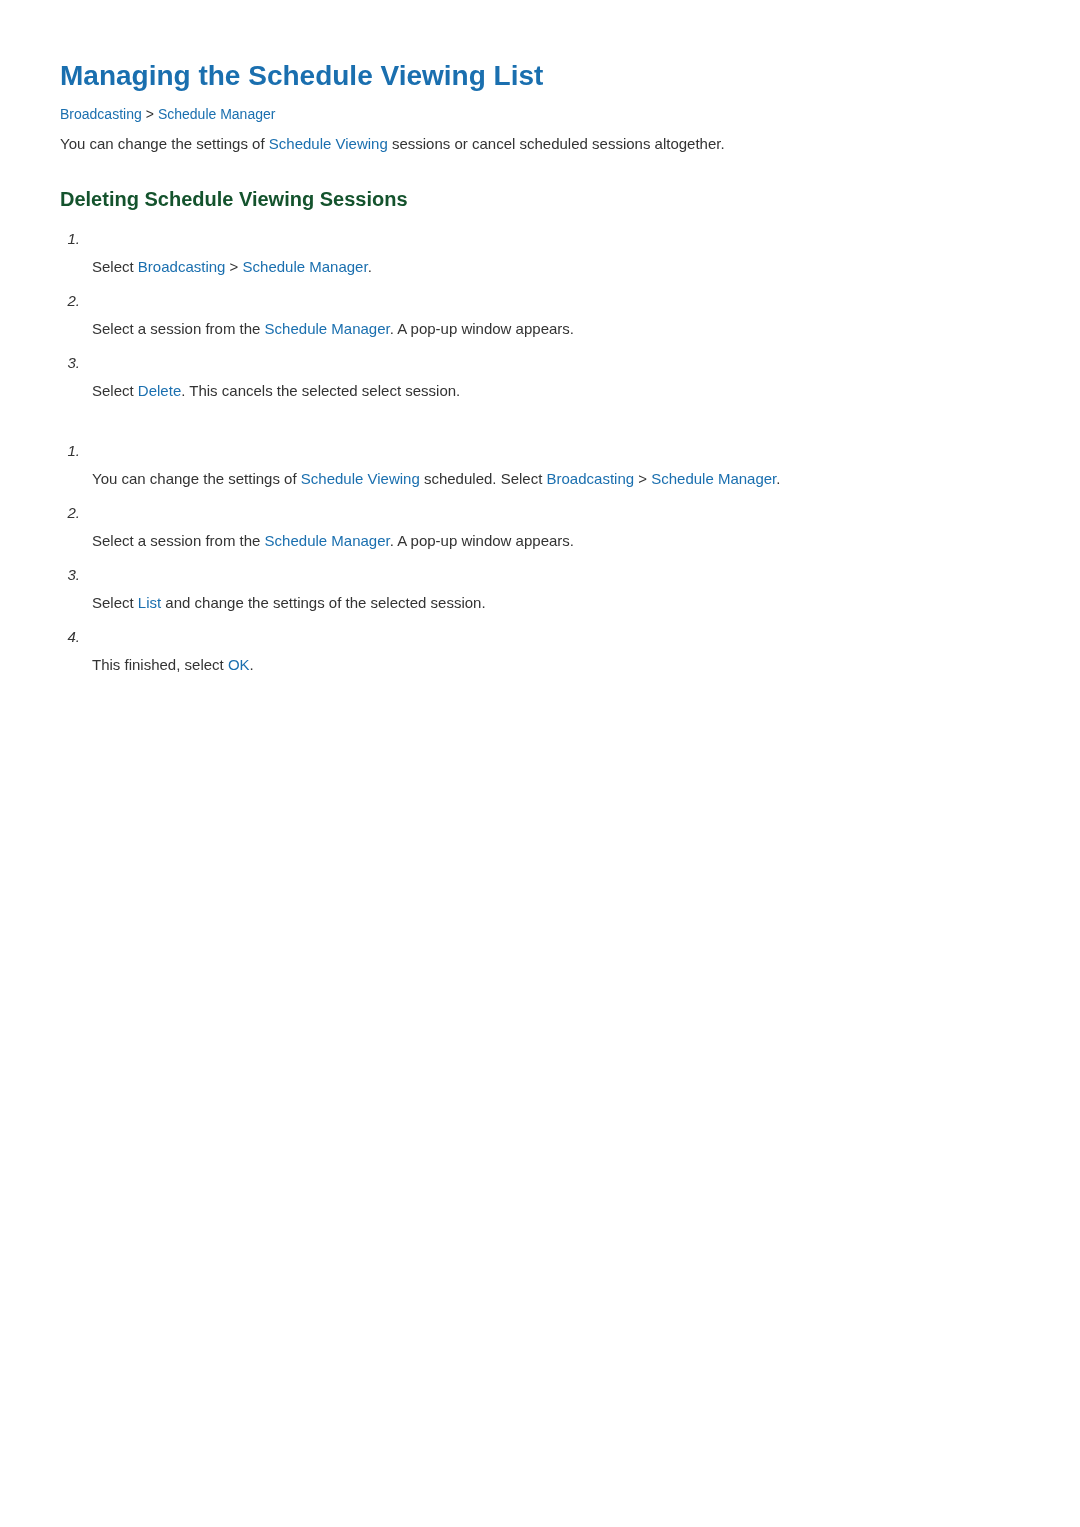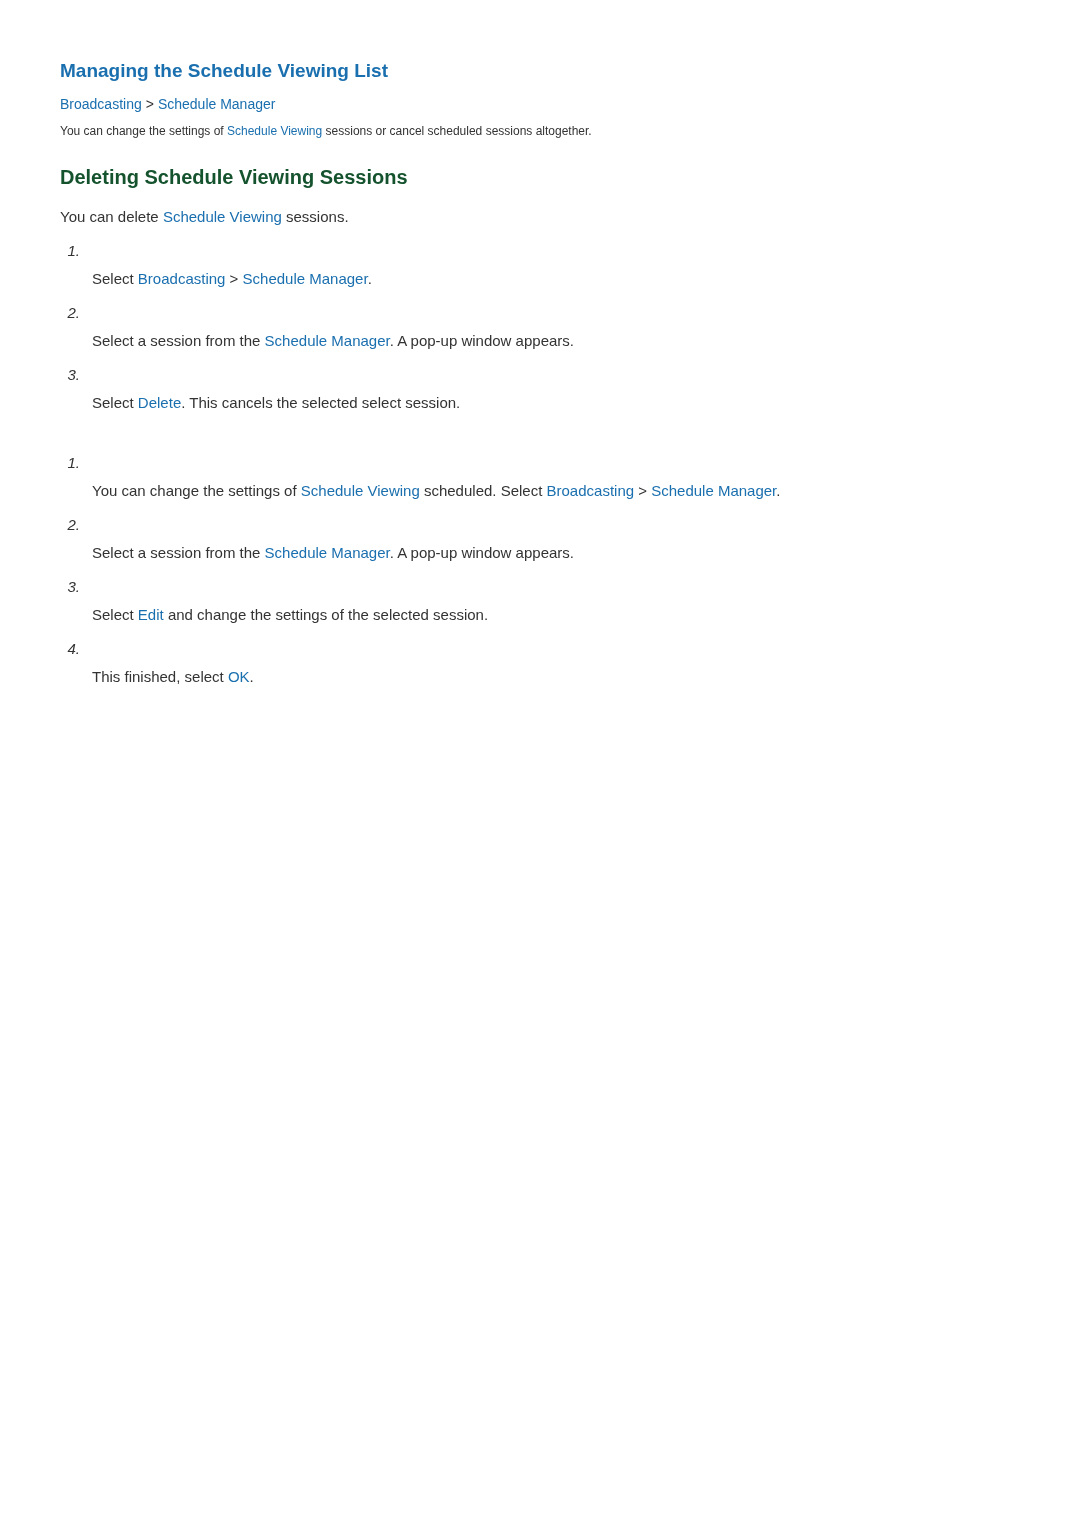--- a/index.html
+++ b/index.html
@@ -12,21 +12,21 @@
       background: #ffffff;
       font-family: 'Arial', sans-serif;
       font-size: 15px;
       color: #333333;
       width: 1080px;
       min-height: 1527px;
       padding: 40px 60px;
     }
 
     .page-title {
-      font-size: 19px;
+      font-size: 28px;
       font-weight: bold;
       color: #1a6faf;
       margin-bottom: 14px;
       margin-top: 20px;
     }
 
     .breadcrumb {
       display: flex;
       align-items: center;
       gap: 4px;
@@ -38,23 +38,23 @@
       font-size: 14px;
       text-decoration: none;
     }
 
     .breadcrumb-separator {
       color: #333333;
       font-size: 14px;
     }
 
     .intro-text {
-      font-size: 12px;
+      font-size: 15px;
       color: #333333;
-      margin-bottom: 25px;
+      margin-bottom: 32px;
       line-height: 1.6;
     }
 
     .section-title {
       font-size: 20px;
       font-weight: bold;
       color: #14532d;
       margin-bottom: 16px;
       border-bottom: none;
     }
@@ -115,23 +115,20 @@
   <a class="breadcrumb-link">Schedule Manager</a>
 </div>
 
 <p class="intro-text">
   <span>You can change the settings of </span><span class="highlight">Schedule Viewing</span><span> sessions or cancel scheduled sessions altogether.</span>
 </p>
 
 <div class="section">
   <h2 class="section-title">Deleting Schedule Viewing Sessions</h2>
 
-  <p class="section-intro">
-    <span>You can delete </span><span class="highlight">Schedule Viewing</span><span> sessions.</span>
-  </p>
 
   <ol class="step-list">
     <li class="step-item">
       <span class="step-number">1.</span>
       <span class="step-content">
         <span>Select </span><span class="highlight">Broadcasting</span><span> &gt; </span><span class="highlight">Schedule Manager</span><span>.</span>
       </span>
     </li>
     <li class="step-item">
       <span class="step-number">2.</span>
@@ -159,21 +156,21 @@
     </li>
     <li class="step-item">
       <span class="step-number">2.</span>
       <span class="step-content">
         <span>Select a session from the </span><span class="highlight">Schedule Manager</span><span>. A pop-up window appears.</span>
       </span>
     </li>
     <li class="step-item">
       <span class="step-number">3.</span>
       <span class="step-content">
-        <span>Select </span><span class="highlight">Edit</span><span> and change the settings of the selected session.</span>
+        <span>Select </span><span class="highlight">List</span><span> and change the settings of the selected session.</span>
       </span>
     </li>
     <li class="step-item">
       <span class="step-number">4.</span>
       <span class="step-content">
         <span>This finished, select </span><span class="highlight">OK</span><span>.</span>
       </span>
     </li>
   </ol>
 </div>

